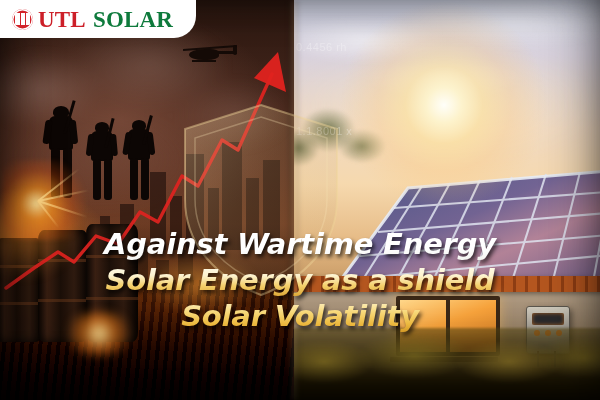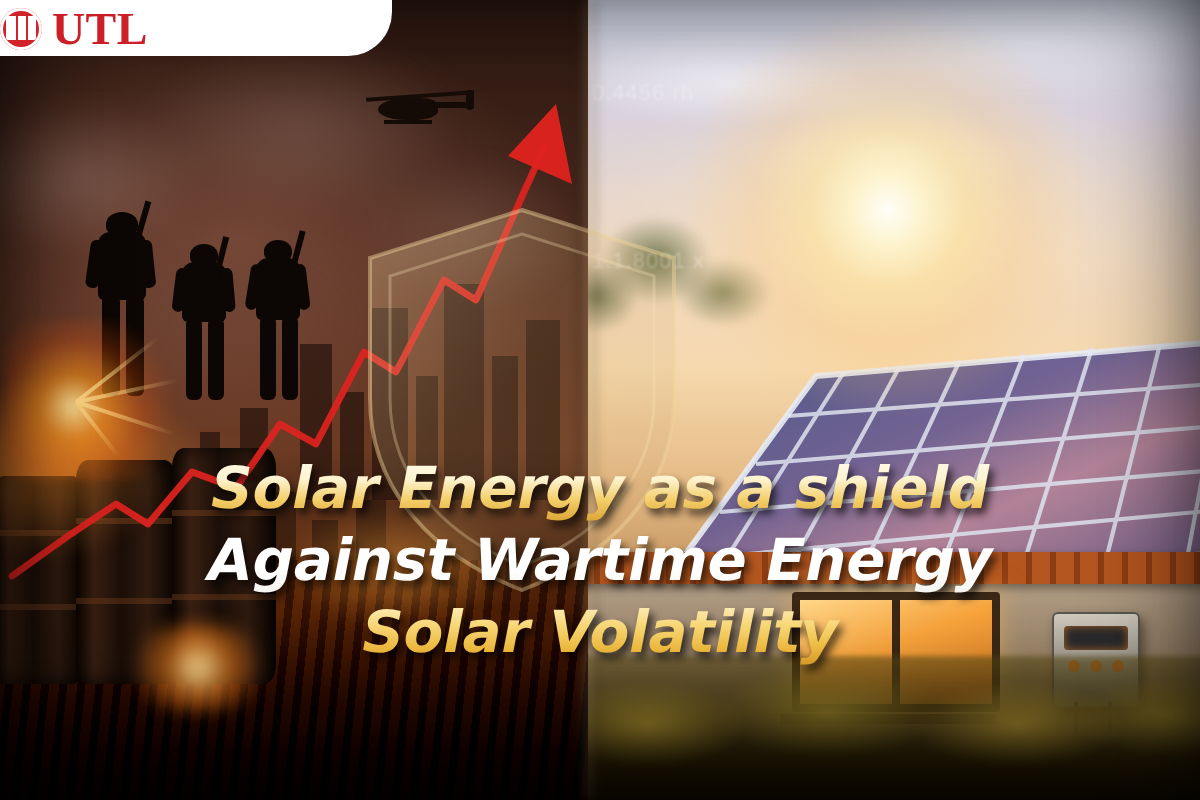--- a/index.html
+++ b/index.html
@@ -181,23 +181,23 @@
   #vignette{
     position:absolute;inset:0;z-index:12;pointer-events:none;
     box-shadow:inset 0 -46px 60px -20px rgba(0,0,0,.75),
                inset 0 26px 40px -24px rgba(0,0,0,.45),
                inset 36px 0 60px -40px rgba(0,0,0,.6),
                inset -36px 0 60px -40px rgba(0,0,0,.45);
   }
 
   
   #logo-banner{
-    position:absolute;left:0;top:0;width:196px;height:28px;z-index:30;
+    position:absolute;left:0;top:0;width:196px;height:38px;z-index:30;
     background:#ffffff;border-radius:0 0 22px 0;
-    display:flex;align-items:center;box-sizing:border-box;
+    display:flex;align-items:center;padding-left:12px;box-sizing:border-box;
   }
   #logo-mark{
     width:21px;height:21px;border-radius:50%;
     background:radial-gradient(circle at 40% 35%, #e8araa 0%, #d2232a 100%);
     background-color:#d2232a;
     position:relative;flex:0 0 auto;margin-right:5px;
     box-shadow:inset 0 0 0 1.5px #ffffff;
   }
   #logo-mark-inner{
     position:absolute;left:3px;top:4.5px;width:15px;height:12px;
@@ -391,21 +391,22 @@
   </svg>
 
   <div id="seam"></div>
   <div id="vignette"></div>
 
   <div id="logo-banner">
     <div id="logo-mark">
       <div id="logo-mark-inner"></div>
     </div>
     <span class="logo-word" id="logo-utl">UTL</span>
+    <span class="logo-word" id="logo-solar">SOLAR</span>
   </div>
 
   <div id="headline">
+    <div class="hl-line" id="hl2">Against Wartime Energy</div>
     <div class="hl-line" id="hl1">Solar Energy as a shield</div>
-    <div class="hl-line" id="hl2">Against Wartime Energy</div>
     <div class="hl-line" id="hl3">Solar Volatility</div>
   </div>
 
 </div>
 
 </body></html>

